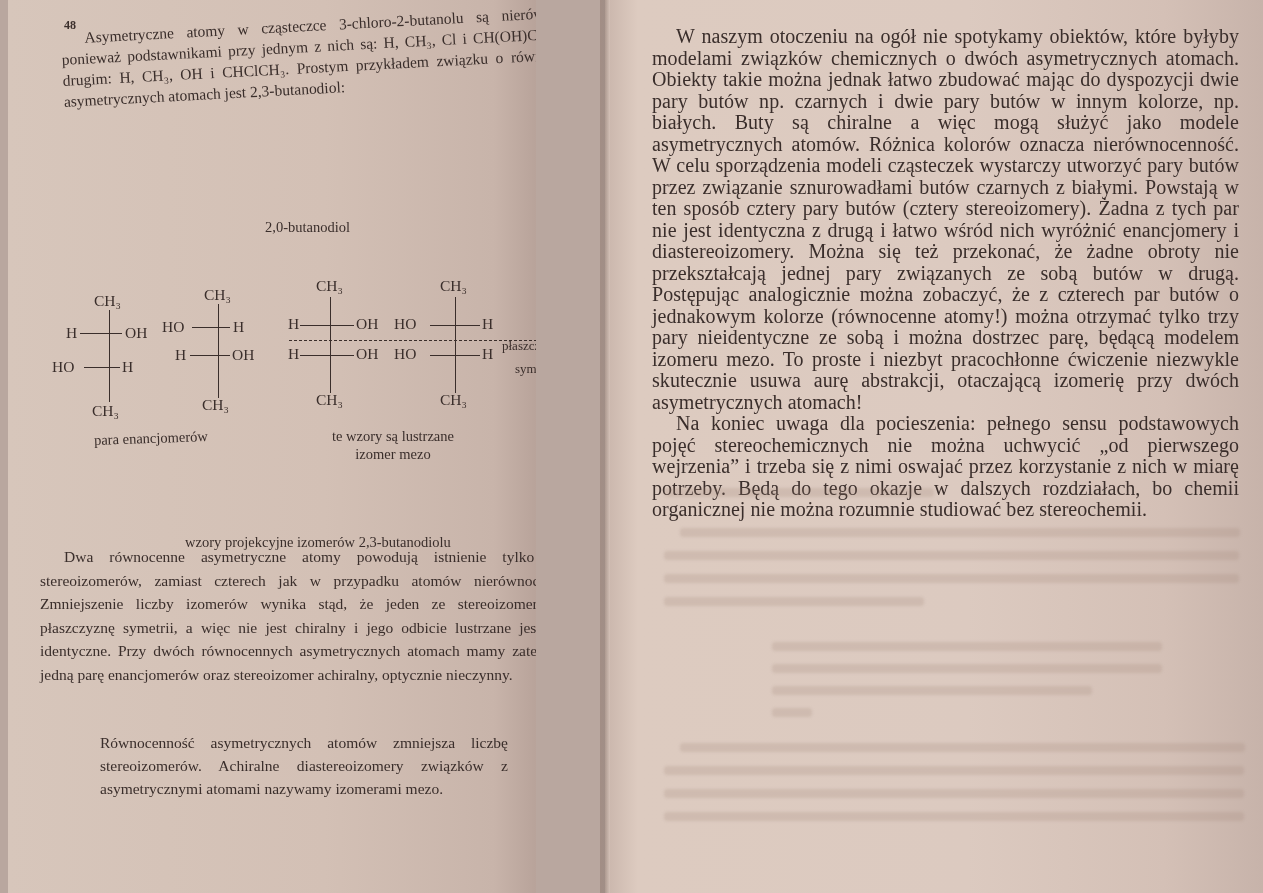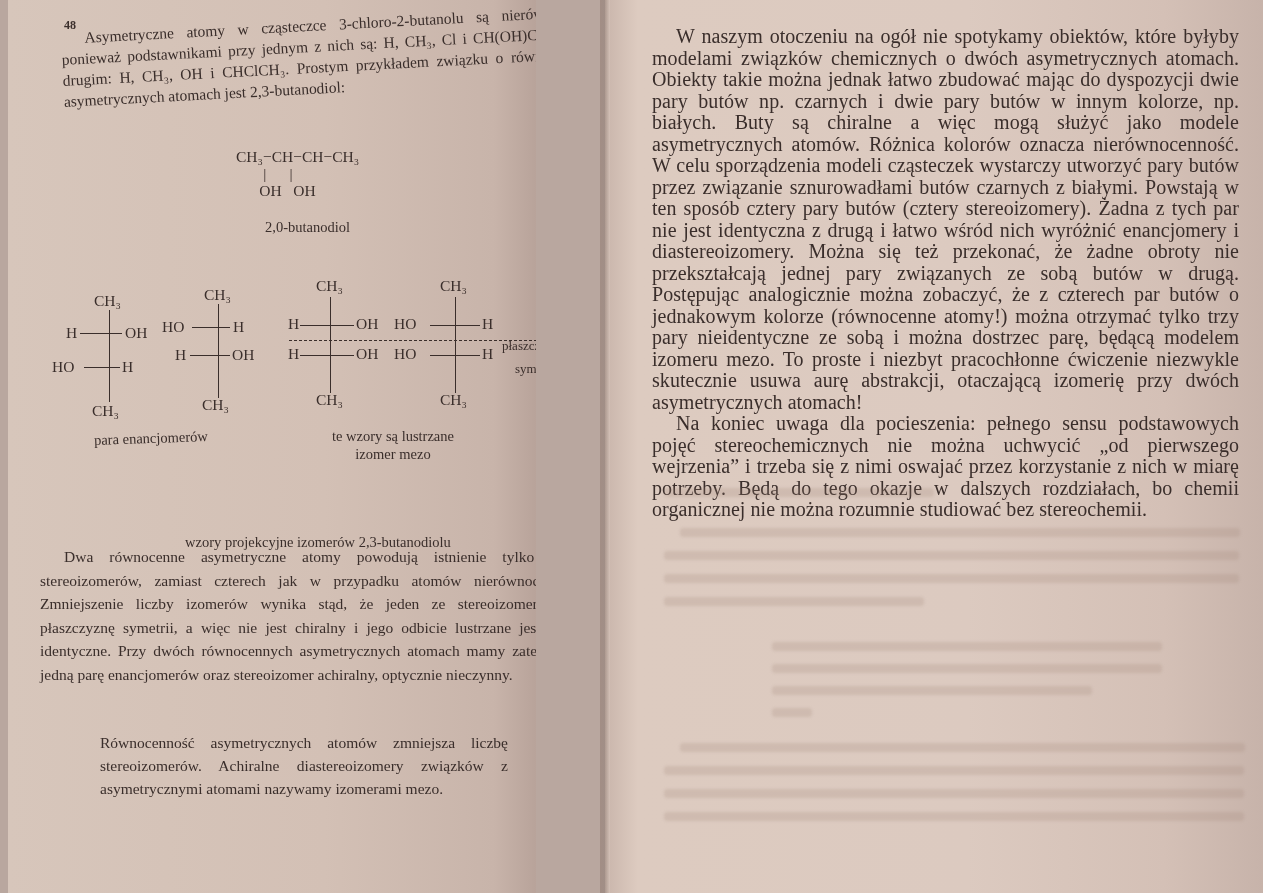--- a/index.html
+++ b/index.html
@@ -60,25 +60,20 @@
 
 <div class="spread">
 
   <div class="page page-left">
     <div class="page-number">48</div>
 
     <div class="tilted">
       <p class="para indent">Asymetryczne atomy w cząsteczce 3-chloro-2-butanolu są nierównocenne, ponieważ podstawnikami przy jednym z nich są: H, CH₃, Cl i CH(OH)CH₃ a przy drugim: H, CH₃, OH i CHClCH₃. Prostym przykładem związku o równocennych asymetrycznych atomach jest 2,3-butanodiol:</p>
     </div>
 
-    <div class="formula">
-      <div class="row">CH₃−CH−CH−CH₃</div>
-      <div class="row">       |      |</div>
-      <div class="row">      OH   OH</div>
-    </div>
     <div class="formula-caption">2,0-butanodiol</div>
 
     <div class="fischer" style="left:44px; top:290px; width:110px; height:130px;">
       <div class="lbl" style="left:42px; top:2px;">CH₃</div>
       <div class="vline" style="left:57px; top:20px; height:92px;"></div>
       <div class="hline" style="left:28px; top:43px; width:42px;"></div>
       <div class="lbl" style="left:14px; top:34px;">H</div>
       <div class="lbl" style="left:73px; top:34px;">OH</div>
       <div class="hline" style="left:32px; top:77px; width:36px;"></div>
       <div class="lbl" style="left:0px; top:68px;">HO</div>

